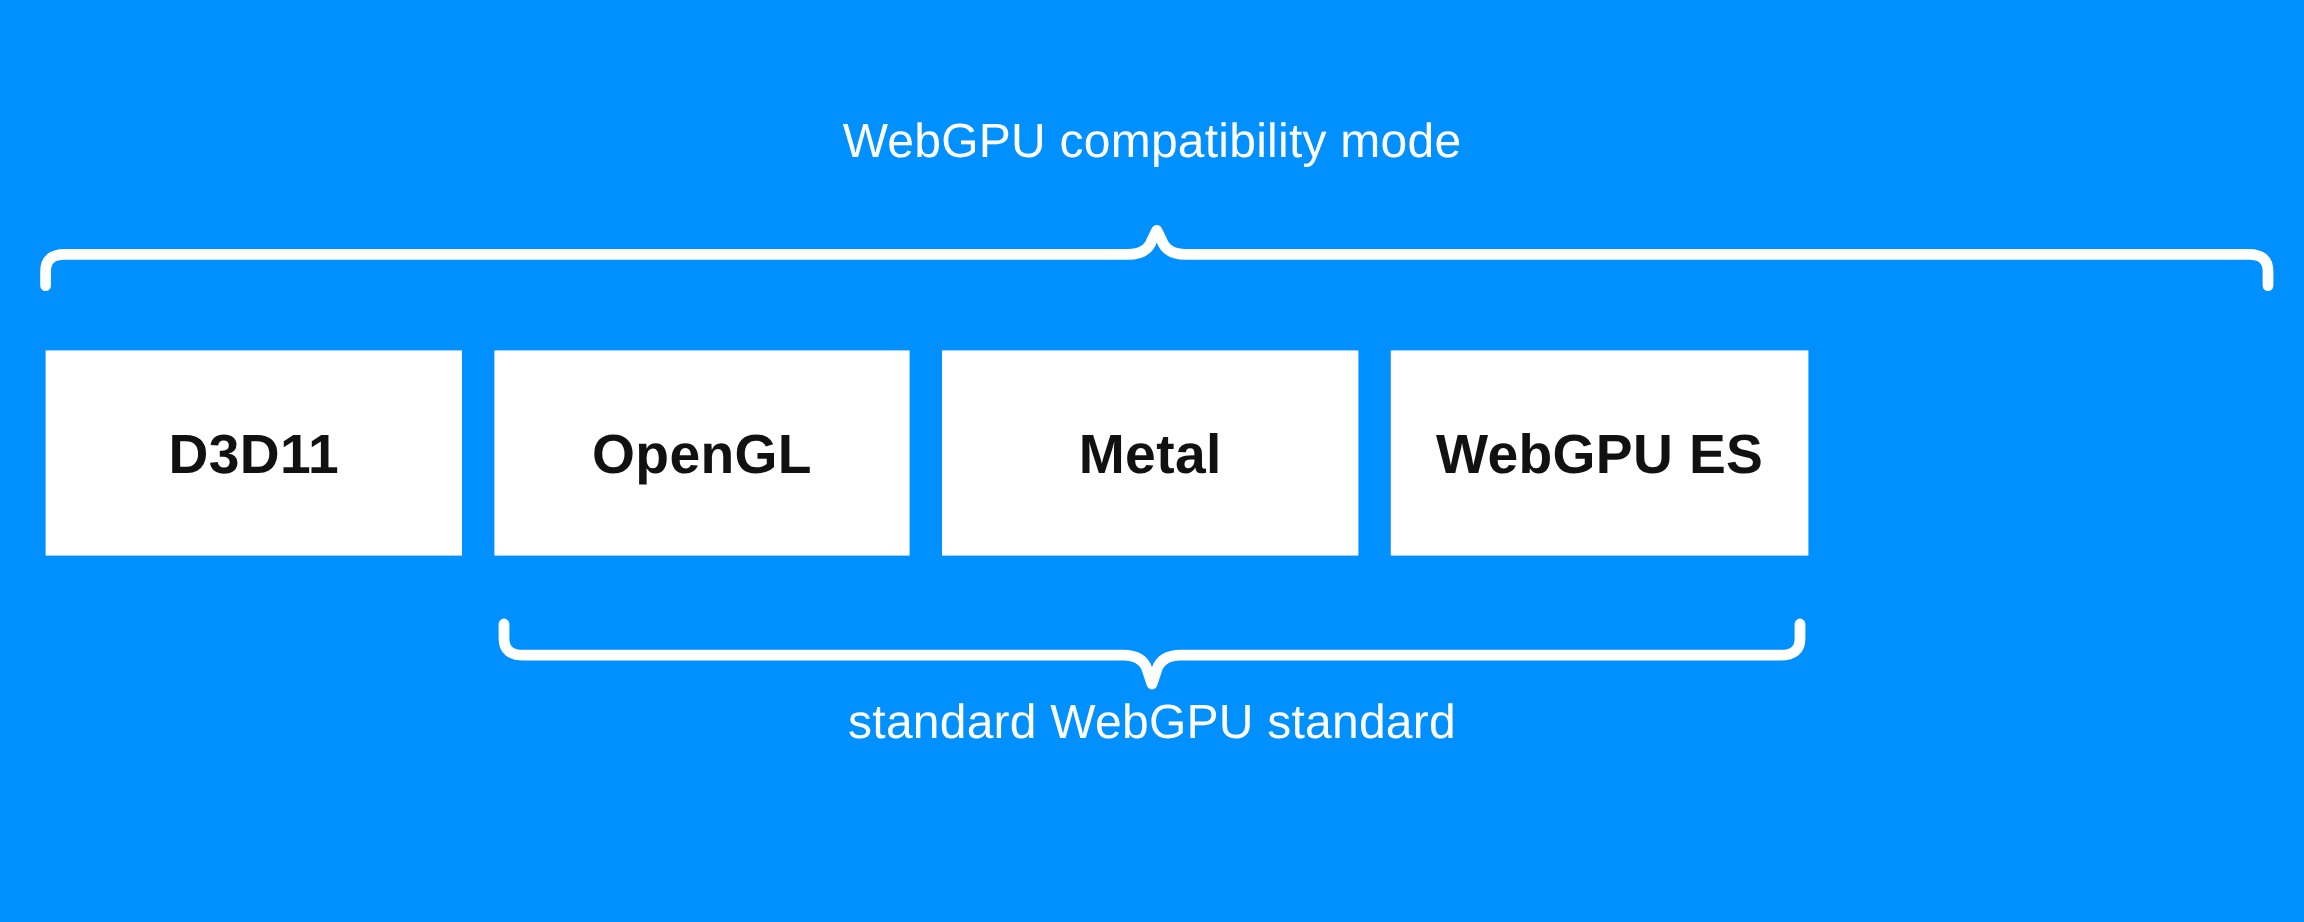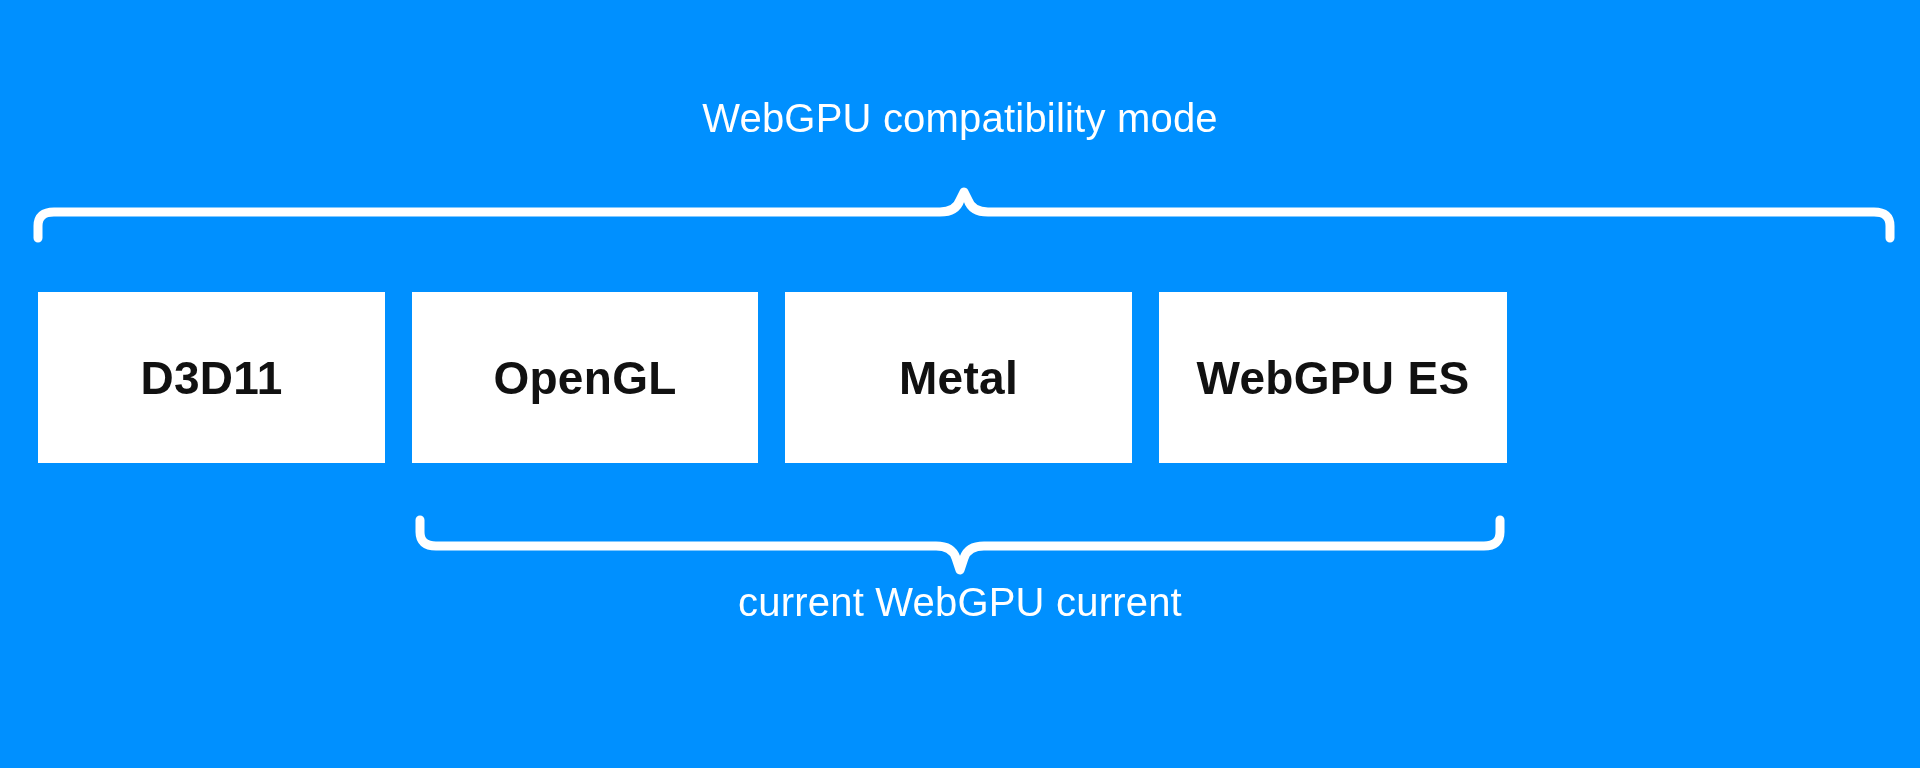--- a/index.html
+++ b/index.html
@@ -149,15 +149,15 @@
              L 524 34
              Q 540 34 544 46
              L 548 58
              L 552 46
              Q 556 34 572 34
              L 1072 34
              Q 1088 34 1088 20
              L 1088 8"></path>
   </svg>
 
-  <div class="caption-bottom">current WebGPU current</div>
+  <div class="caption-bottom">standard WebGPU standard</div>
 
 </div>
 
 </body></html>

